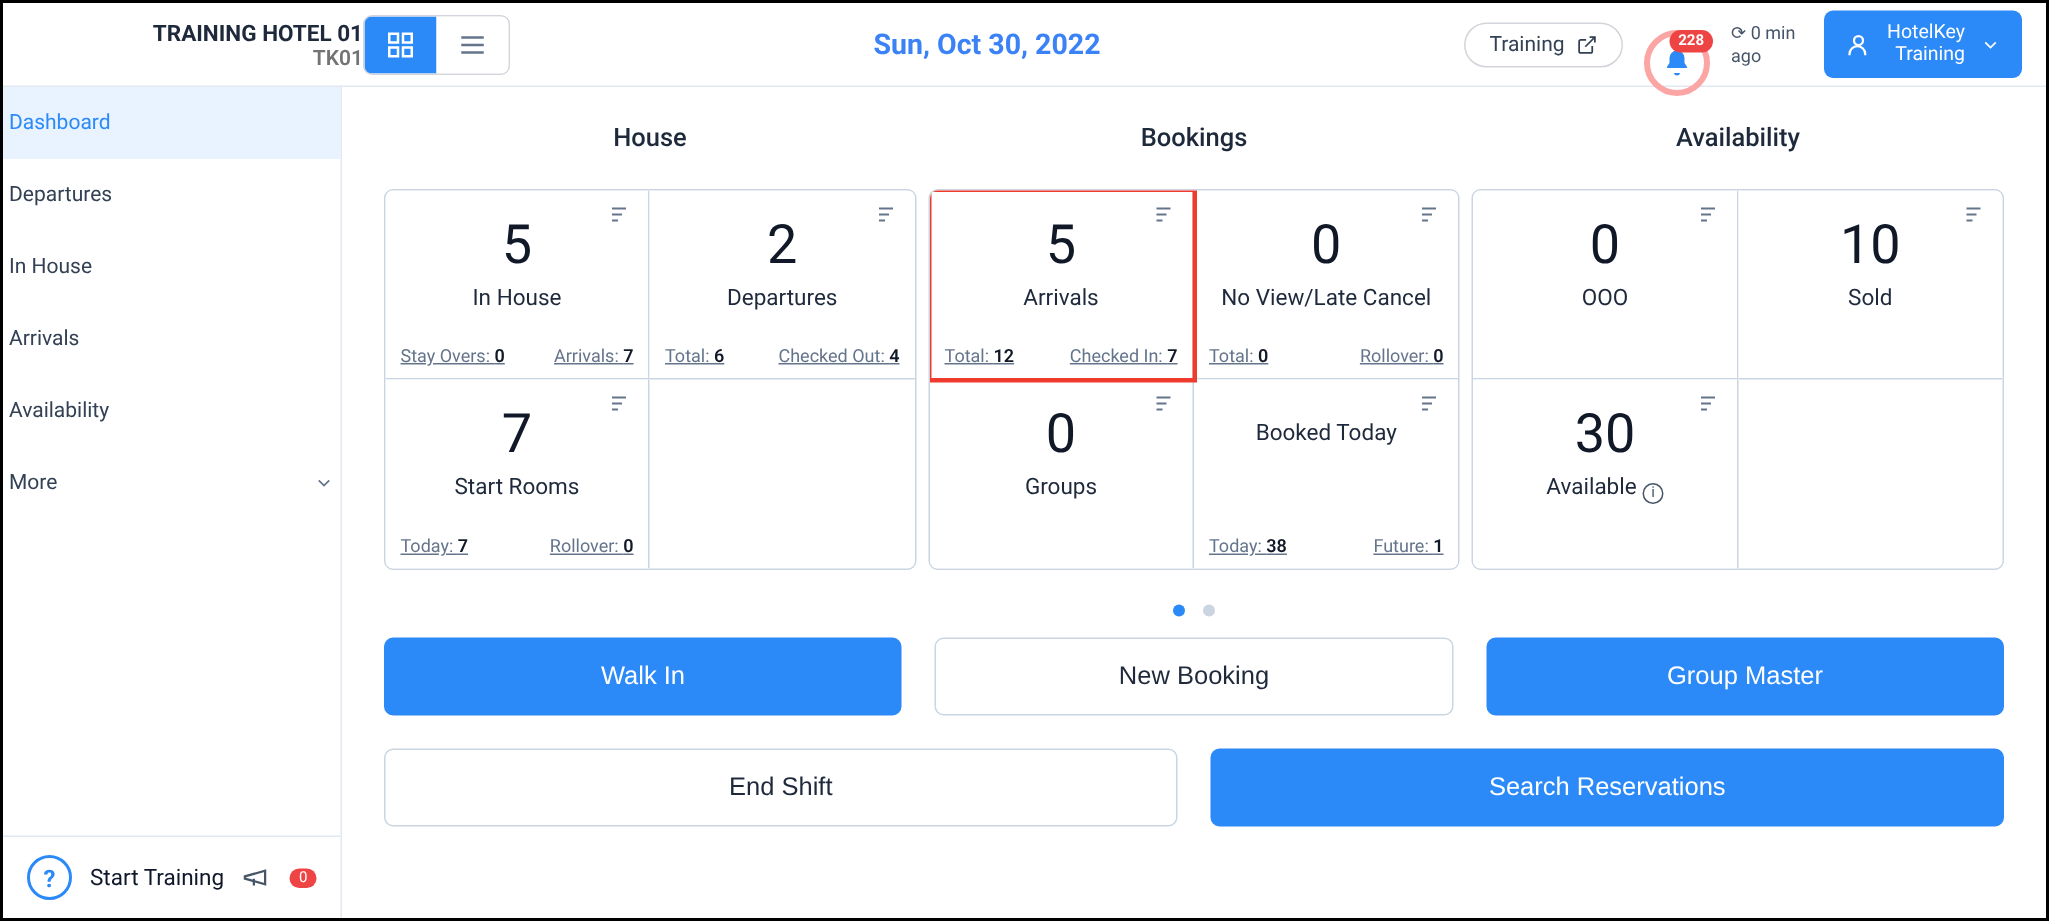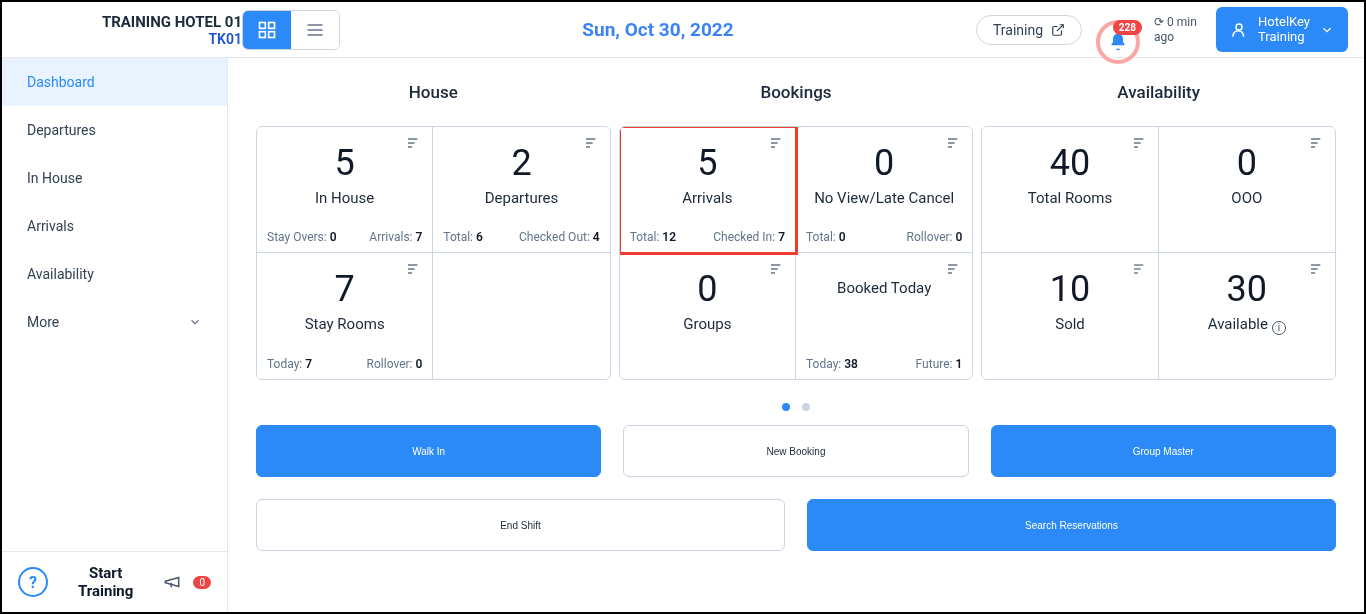--- a/index.html
+++ b/index.html
@@ -1,65 +1,65 @@
 <!DOCTYPE html>
 <html><head>
 <meta charset="utf-8">
 <style>
   * { box-sizing: border-box; margin: 0; padding: 0; }
   body { font-family: -apple-system, BlinkMacSystemFont, "Segoe UI", Roboto, sans-serif; background: #fff; color: #1e293b; width: 1366px; height: 614px; overflow: hidden; border: 2px solid #000; position: relative; }
   .topbar { display: flex; align-items: center; height: 56px; padding: 0 16px; border-bottom: 1px solid #e2e8f0; }
   .hotel-block { width: 224px; text-align: right; }
   .hotel-name { font-weight: 700; font-size: 15px; color: #1e293b; }
-  .hotel-code { font-size: 14px; color: #1d4ed8; font-weight: 600; }
+  .hotel-code { font-size: 14px; color: #737373; font-weight: 600; }
   .view-toggle { display: flex; border: 1px solid #d1d5db; border-radius: 6px; overflow: hidden; height: 40px; }
   .view-toggle .vt { width: 48px; display: flex; align-items: center; justify-content: center; cursor: pointer; }
   .vt.active { background: #2b8af7; color: #fff; }
   .vt:not(.active) { background: #fff; color: #64748b; }
   .center-date { flex: 1; text-align: center; font-size: 19px; font-weight: 700; color: #3b82f6; }
   .right-cluster { display: flex; align-items: center; gap: 14px; }
   .helpdesk { border: 1px solid #d1d5db; border-radius: 999px; padding: 6px 16px; font-size: 14px; color: #334155; cursor: pointer; display: flex; align-items: center; gap: 8px; }
   .bell-wrap { width: 44px; height: 44px; border-radius: 50%; border: 4px solid #fca5a5; display: flex; align-items: center; justify-content: center; position: relative; cursor: pointer; margin-top: 24px; }
   .badge { position: absolute; top: -4px; right: -6px; background: #ef4444; color: #fff; font-size: 10px; font-weight: 700; border-radius: 999px; padding: 2px 6px; }
   .sync-block { font-size: 12px; color: #475569; line-height: 1.2; width: 48px; }
   .user-menu { background: #2b8af7; color: #fff; border-radius: 6px; padding: 8px 14px; font-size: 13px; display: flex; align-items: center; gap: 10px; cursor: pointer; }
-  .user-menu .uname { line-height: 1.1; text-align: left; }
+  .user-menu .uname { line-height: 1.1; text-align: right; }
 
   .layout { display: flex; height: calc(100% - 56px); }
   .sidebar { width: 226px; border-right: 1px solid #e2e8f0; display: flex; flex-direction: column; }
   .nav { flex: 1; overflow: auto; }
-  .nav-item { padding: 16px 25px; font-size: 14px; color: #334155; cursor: pointer; display: flex; align-items: center; justify-content: space-between; }
+  .nav-item { padding: 16px 4px; font-size: 14px; color: #334155; cursor: pointer; display: flex; align-items: center; justify-content: space-between; }
   .nav-item.active { background: #e9f2ff; color: #2b8af7; }
   .sidebar-bottom { border-top: 1px solid #e2e8f0; padding: 12px 16px; display: flex; align-items: center; gap: 12px; }
   .help-circle { width: 30px; height: 30px; border-radius: 50%; border: 2px solid #2b8af7; color: #2b8af7; display: flex; align-items: center; justify-content: center; font-weight: 700; font-size: 16px; }
-  .start-training { font-weight: 700; font-size: 15px; color: #0f172a; text-align: center; }
+  .start-training { font-weight: 400; font-size: 15px; color: #0f172a; text-align: center; }
   .mini-badge { background: #ef4444; color: #fff; font-size: 10px; border-radius: 999px; padding: 1px 6px; margin-left: auto; }
 
   .main { flex: 1; padding: 24px 28px 12px 28px; overflow: auto; }
   .sections { display: flex; gap: 8px; }
   .section { flex: 1; }
   .section h2 { text-align: center; font-size: 17px; font-weight: 500; color: #1e293b; margin-bottom: 24px; }
   .cards { display: grid; grid-template-columns: 1fr 1fr; border: 1px solid #cbd5e1; border-radius: 6px; overflow: hidden; }
   .card { border-right: 1px solid #cbd5e1; border-bottom: 1px solid #cbd5e1; position: relative; padding: 18px 10px 10px 10px; height: 126px; cursor: pointer; background: #fff; }
   .card:nth-child(2n) { border-right: none; }
   .card:nth-child(n+3) { border-bottom: none; }
   .card .big { font-size: 36px; font-weight: 400; text-align: center; color: #111827; line-height: 1; }
   .card .label { text-align: center; font-size: 15px; color: #1e293b; margin-top: 8px; }
   .card .sort-ic { position: absolute; top: 8px; right: 10px; color: #64748b; }
-  .card .footer { display: flex; justify-content: space-between; position: absolute; bottom: 8px; left: 10px; right: 10px; font-size: 12px; color: #64748b; }
+  .card .footer { display: flex; justify-content: space-between; position: absolute; bottom: 8px; left: 10px; right: 10px; font-size: 12px; color: #64748b; text-decoration: underline; }
   .card .footer b { color: #111827; font-weight: 600; }
   .card.highlight { outline: 3px solid #ef3b2d; outline-offset: -1px; z-index: 2; }
 
   .dots { text-align: center; margin: 16px 0 10px; }
   .dot { display: inline-block; width: 8px; height: 8px; border-radius: 50%; background: #cbd5e1; margin: 0 4px; }
   .dot.active { background: #2b8af7; }
 
   .button-rows { display: flex; flex-direction: column; gap: 22px; margin-top: 4px; }
   .btn-row { display: flex; gap: 22px; }
-  .btn-row button { flex: 1; height: 52px; border-radius: 6px; font-size: 10px; cursor: pointer; border: 1px solid #cbd5e1; background: #fff; color: #1e293b; }
+  .btn-row button { flex: 1; height: 52px; border-radius: 6px; font-size: 17px; cursor: pointer; border: 1px solid #cbd5e1; background: #fff; color: #1e293b; }
   .btn-row button.primary { background: #2b8af7; color: #fff; border-color: #2b8af7; }
 
   svg { display: block; }
   .info-ic { display: inline-block; vertical-align: -2px; margin-left: 4px; width: 14px; height: 14px; border: 1.5px solid #475569; border-radius: 50%; font-size: 10px; line-height: 12px; text-align: center; color: #475569; }
 </style>
 </head>
 <body>
 
 <div class="topbar">
   <div class="hotel-block">
@@ -193,21 +193,21 @@
             </div>
             <div class="card">
               <div class="sort-ic">
                 <svg width="16" height="16" viewBox="0 0 24 24" fill="none" stroke="currentColor" stroke-width="2">
                   <line x1="3" y1="6" x2="17" y2="6"></line>
                   <line x1="3" y1="12" x2="13" y2="12"></line>
                   <line x1="3" y1="18" x2="9" y2="18"></line>
                 </svg>
               </div>
               <div class="big">7</div>
-              <div class="label">Stay Rooms</div>
+              <div class="label">Start Rooms</div>
               <div class="footer">
                 <span>Today: <b>7</b></span>
                 <span>Rollover: <b>0</b></span>
               </div>
             </div>
           </div>
         </div>
         <div class="section">
           <h2>Bookings</h2>
           <div class="cards">
@@ -264,31 +264,20 @@
               <div class="footer">
                 <span>Today: <b>38</b></span>
                 <span>Future: <b>1</b></span>
               </div>
             </div>
           </div>
         </div>
         <div class="section">
           <h2>Availability</h2>
           <div class="cards">
-            <div class="card">
-              <div class="sort-ic">
-                <svg width="16" height="16" viewBox="0 0 24 24" fill="none" stroke="currentColor" stroke-width="2">
-                  <line x1="3" y1="6" x2="17" y2="6"></line>
-                  <line x1="3" y1="12" x2="13" y2="12"></line>
-                  <line x1="3" y1="18" x2="9" y2="18"></line>
-                </svg>
-              </div>
-              <div class="big">40</div>
-              <div class="label">Total Rooms</div>
-            </div>
             <div class="card">
               <div class="sort-ic">
                 <svg width="16" height="16" viewBox="0 0 24 24" fill="none" stroke="currentColor" stroke-width="2">
                   <line x1="3" y1="6" x2="17" y2="6"></line>
                   <line x1="3" y1="12" x2="13" y2="12"></line>
                   <line x1="3" y1="18" x2="9" y2="18"></line>
                 </svg>
               </div>
               <div class="big">0</div>
               <div class="label">OOO</div>

